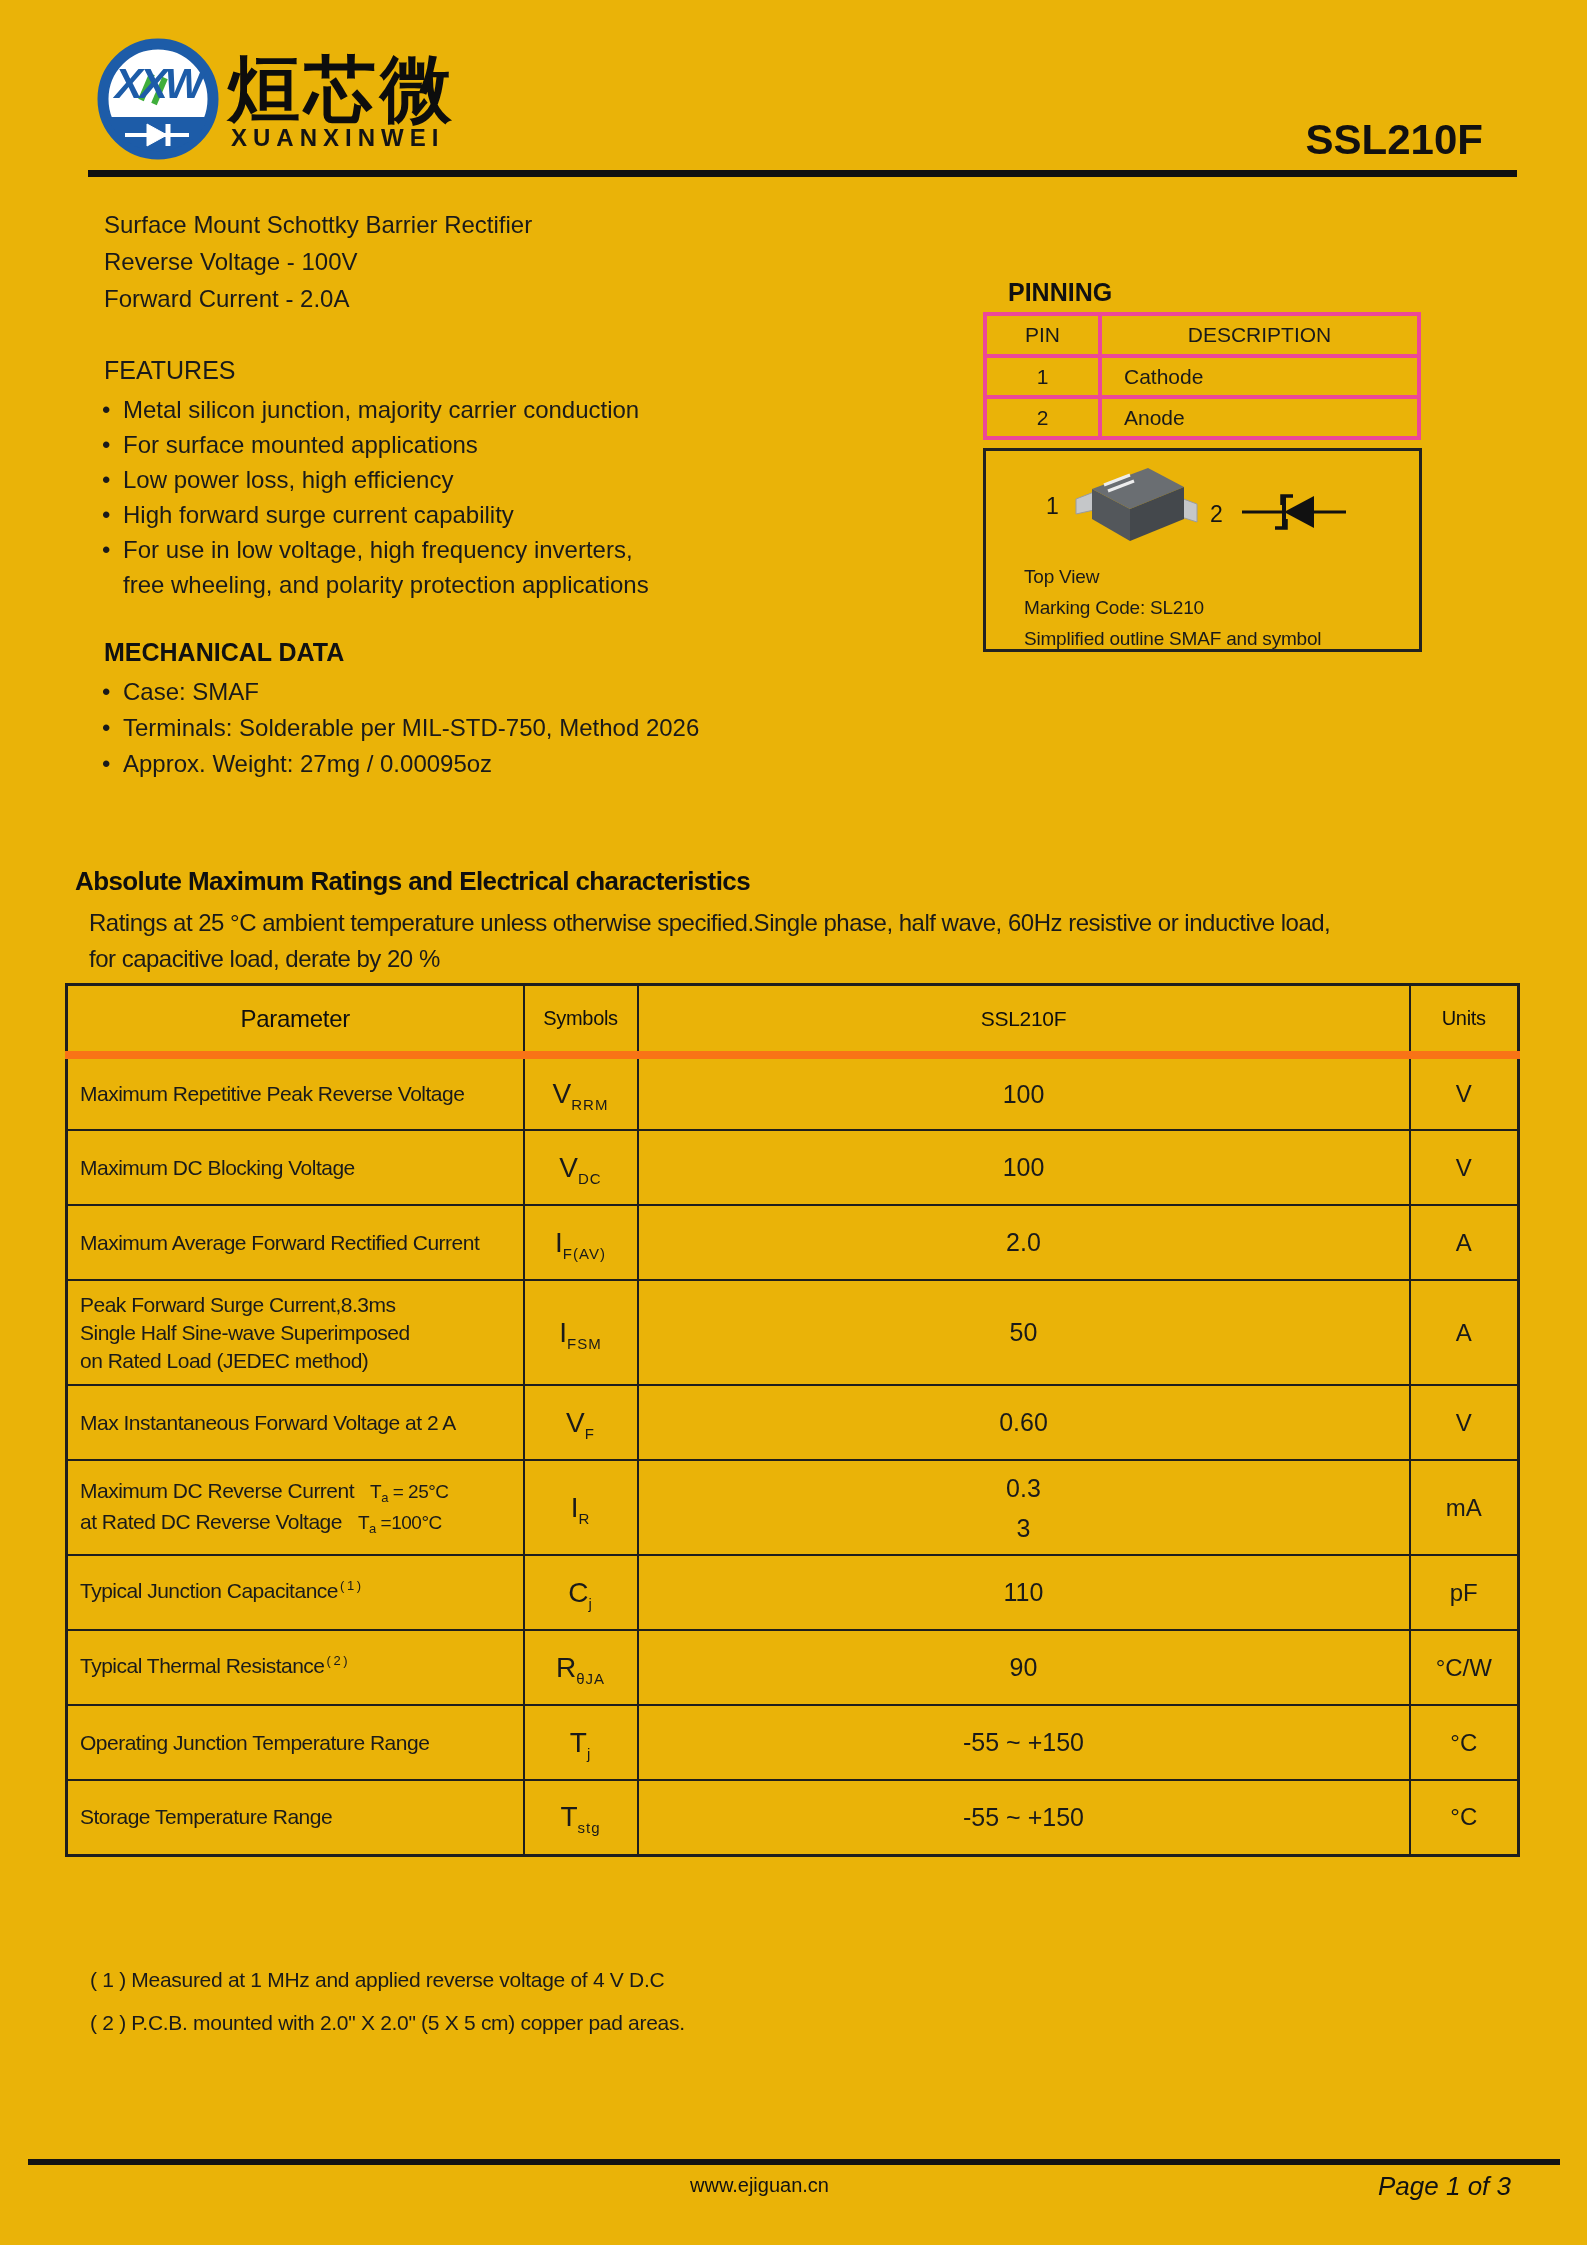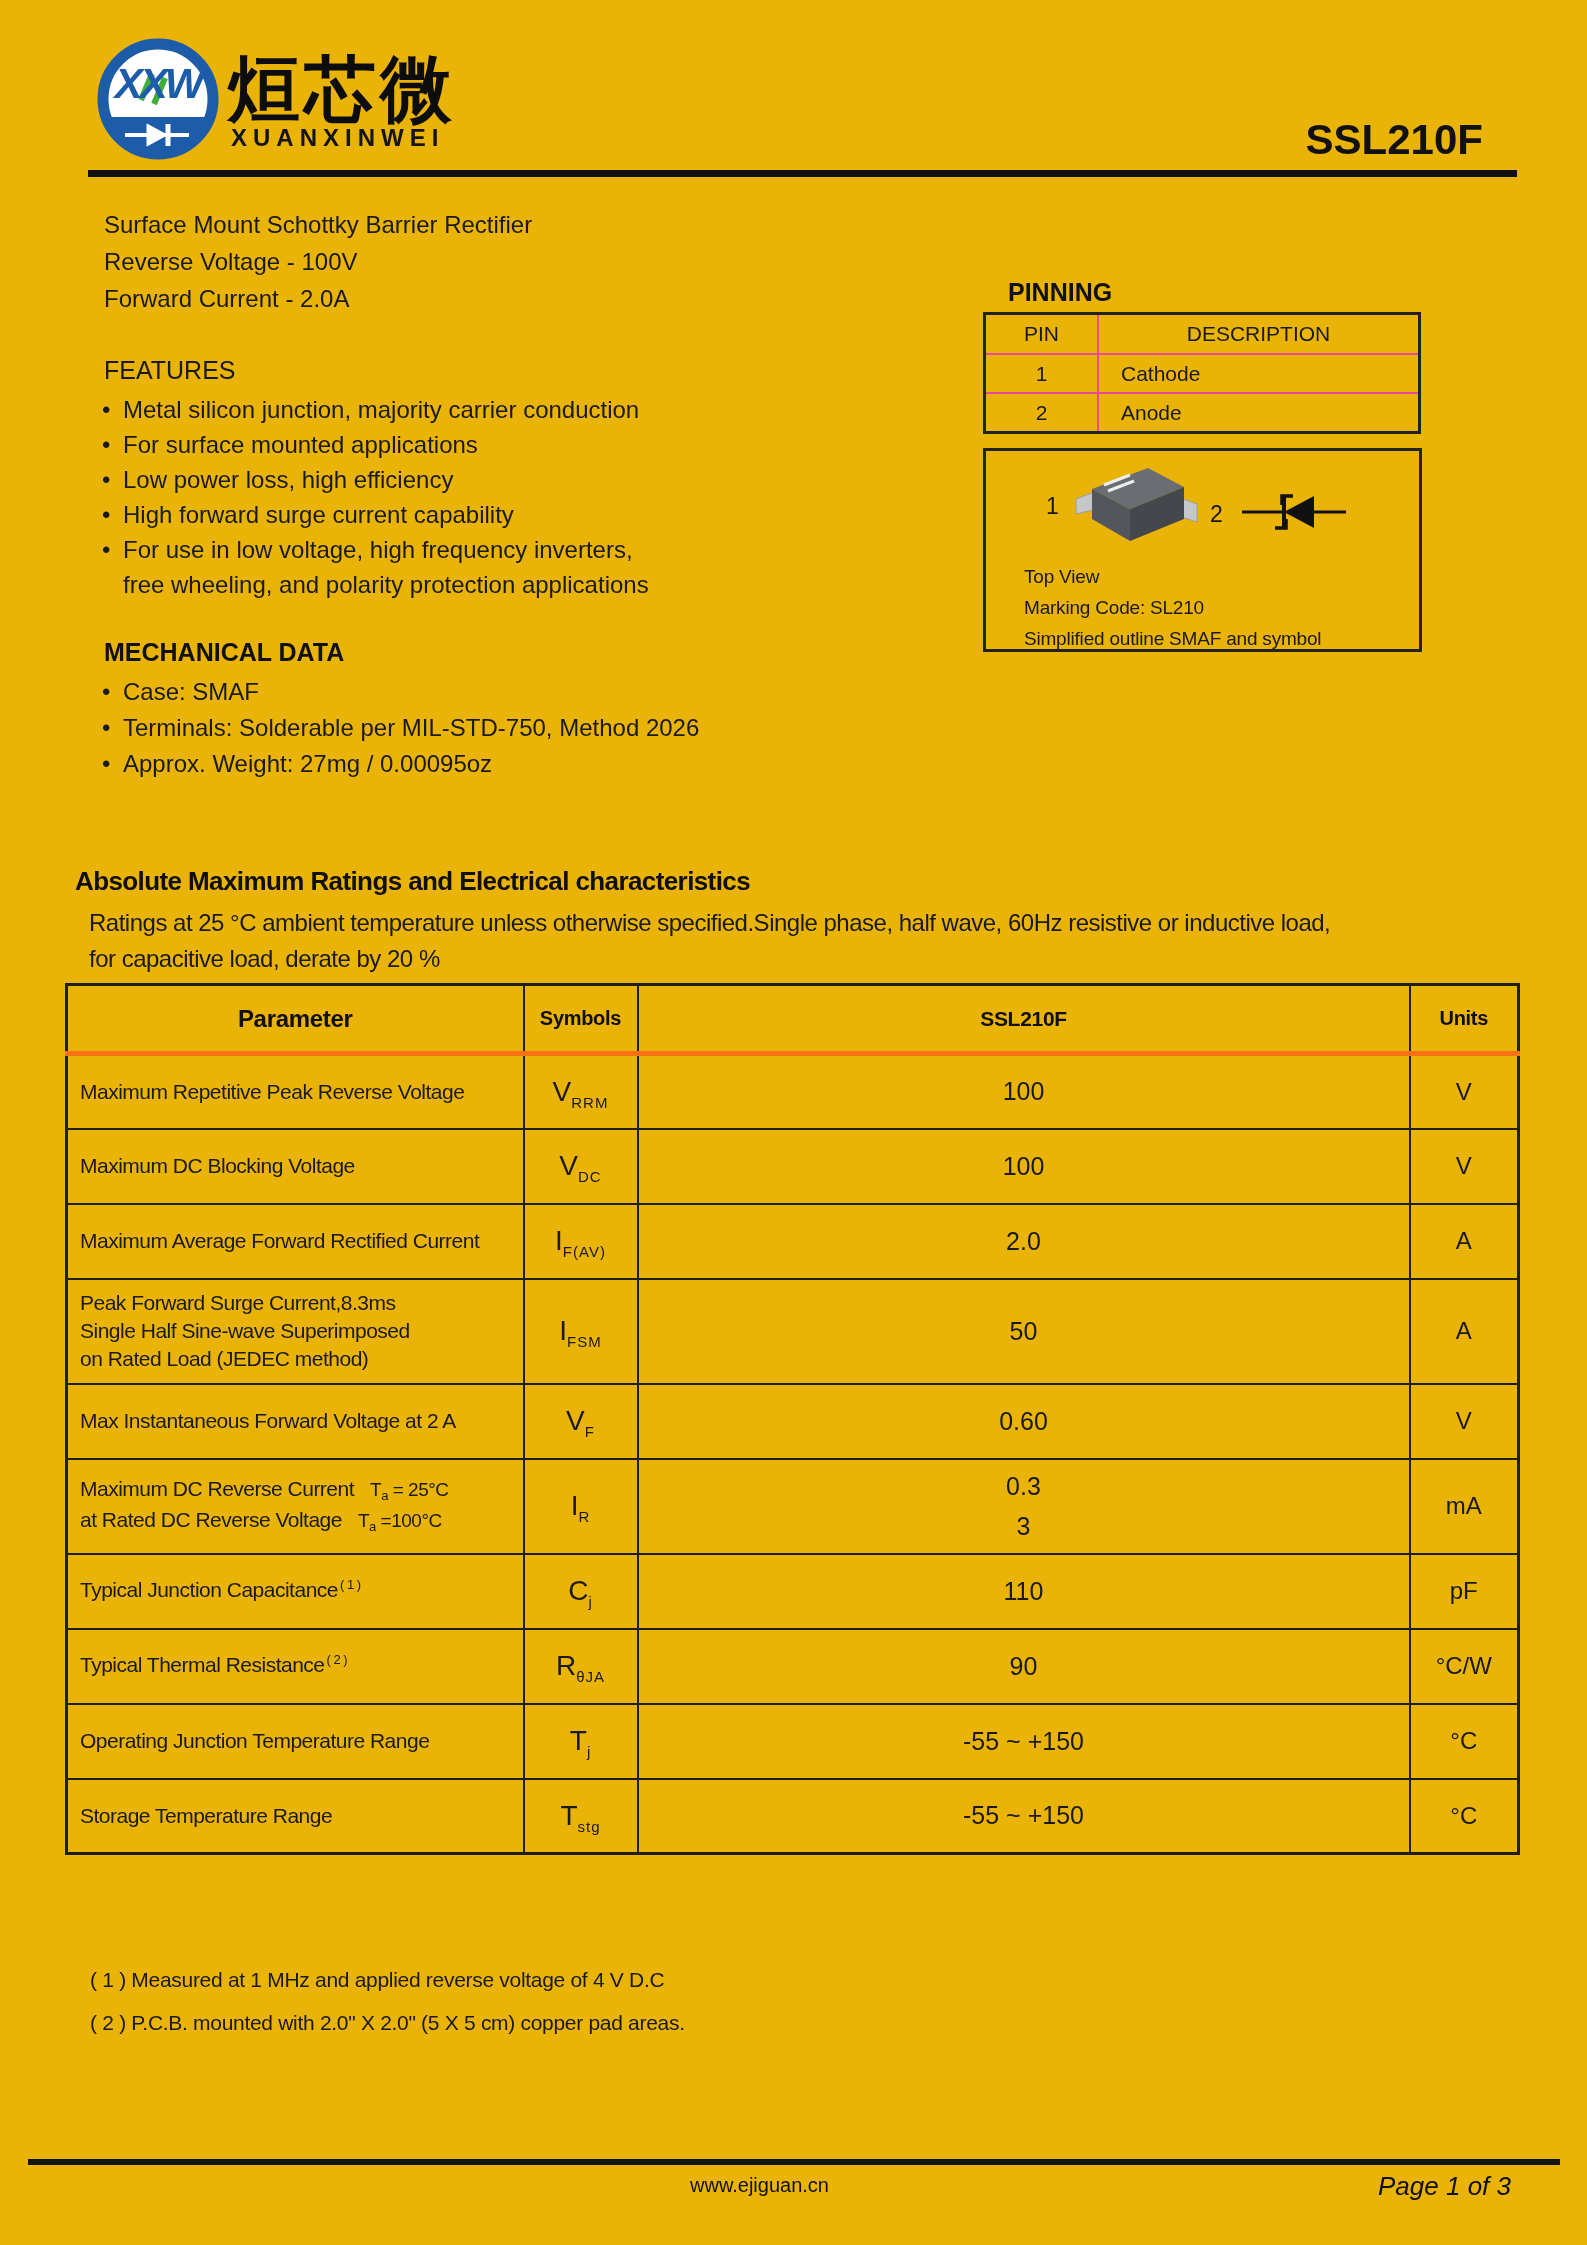--- a/index.html
+++ b/index.html
@@ -27,39 +27,39 @@
   #features-list{left:102px;top:392px;}
   #mech-list{left:102px;top:674px;}
   .bullet-item{display:flex;align-items:flex-start;}
   #features-list .bullet-item{line-height:35px;}
   #mech-list .bullet-item{line-height:36px;}
   .bullet{width:21px;flex:0 0 21px;}
   .mech-title{position:absolute;left:104px;top:638px;font-size:25px;font-weight:bold;color:#111;}
   
   .pinning-title{position:absolute;left:1008px;top:278px;font-size:25px;font-weight:bold;color:#111;text-align:center;}
   #pinning-table{position:absolute;left:983px;top:312px;width:438px;border-collapse:collapse;table-layout:fixed;border:3px solid #222;}
-  #pinning-table th,#pinning-table td{border:2px solid #ec4899;font-weight:normal;font-size:21px;color:#1a1a1a;}
+  #pinning-table th,#pinning-table td{border:4px solid #ec4899;font-weight:normal;font-size:21px;color:#1a1a1a;}
   #pinning-table th{height:36px;text-align:center;}
   #pinning-table td{height:35px;}
   .pin-col{width:109px;text-align:center;}
   .desc-col{text-align:left;padding-left:22px;}
   
   .package-box{position:absolute;left:983px;top:448px;width:439px;height:204px;border:3px solid #222;box-sizing:border-box;}
   .pkg-pin1{position:absolute;left:60px;top:42px;font-size:23px;}
   .pkg-img{position:absolute;left:84px;top:10px;}
   .pkg-pin2{position:absolute;left:224px;top:50px;font-size:23px;}
   .pkg-diode{position:absolute;left:256px;top:38px;}
   .pkg-caption{position:absolute;left:38px;top:110px;font-size:19px;line-height:31px;letter-spacing:-0.2px;color:#1a1a1a;}
   
   .ratings-title{position:absolute;left:75px;top:866px;font-size:26px;font-weight:bold;letter-spacing:-0.6px;color:#0f0f0f;}
   .ratings-sub{position:absolute;left:89px;top:905px;font-size:24px;line-height:36px;letter-spacing:-0.5px;color:#1a1a1a;}
   
   #main-table{position:absolute;left:65px;top:983px;width:1452px;border-collapse:collapse;table-layout:fixed;border:3px solid #1e1e1e;}
   #main-table th,#main-table td{border:2px solid #1e1e1e;}
-  #main-table thead th{border-bottom:5px solid #f97316;height:63px;font-weight:bold;letter-spacing:-0.3px;color:#0f0f0f;}
+  #main-table thead th{border-bottom:8px solid #f97316;height:63px;font-weight:normal;letter-spacing:-0.3px;color:#0f0f0f;}
   .th-param{font-size:24px;}
   .th-sym,.th-unit{font-size:20px;}
   .th-val{font-size:21px;}
   #main-table tbody tr{height:75px;}
   #main-table tbody tr.r-ifsm{height:105px;}
   #main-table tbody tr.r-ir{height:95px;}
   td.param-cell{padding:6px 8px 6px 12px;font-size:21px;line-height:28px;letter-spacing:-0.5px;vertical-align:middle;color:#1a1a1a;}
   .param-line{white-space:nowrap;}
   .cond{margin-left:16px;font-size:19px;margin-top:44px;}
   .cond-sub{font-size:13px;position:relative;top:4px;}

